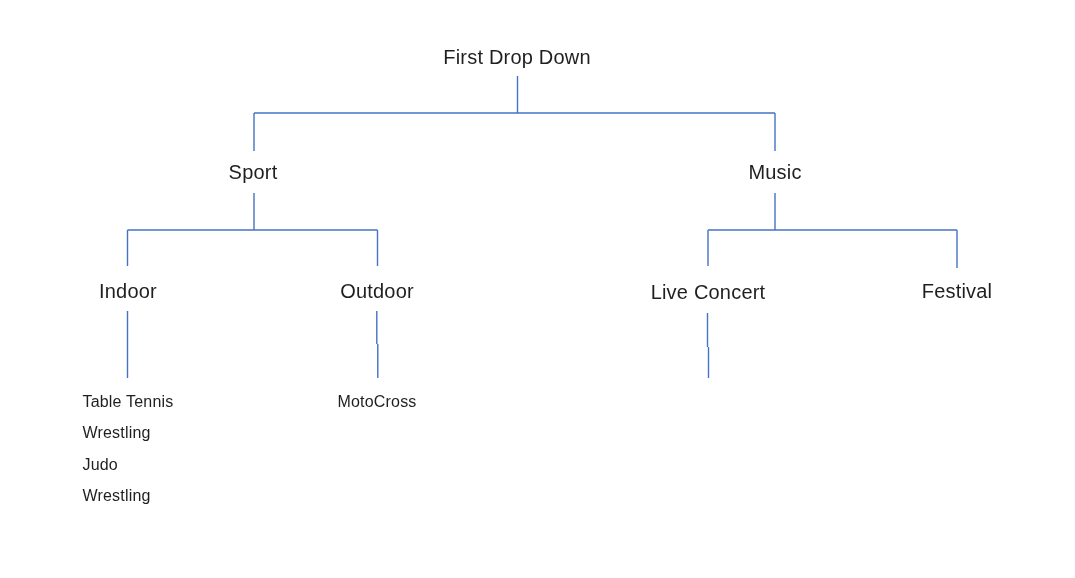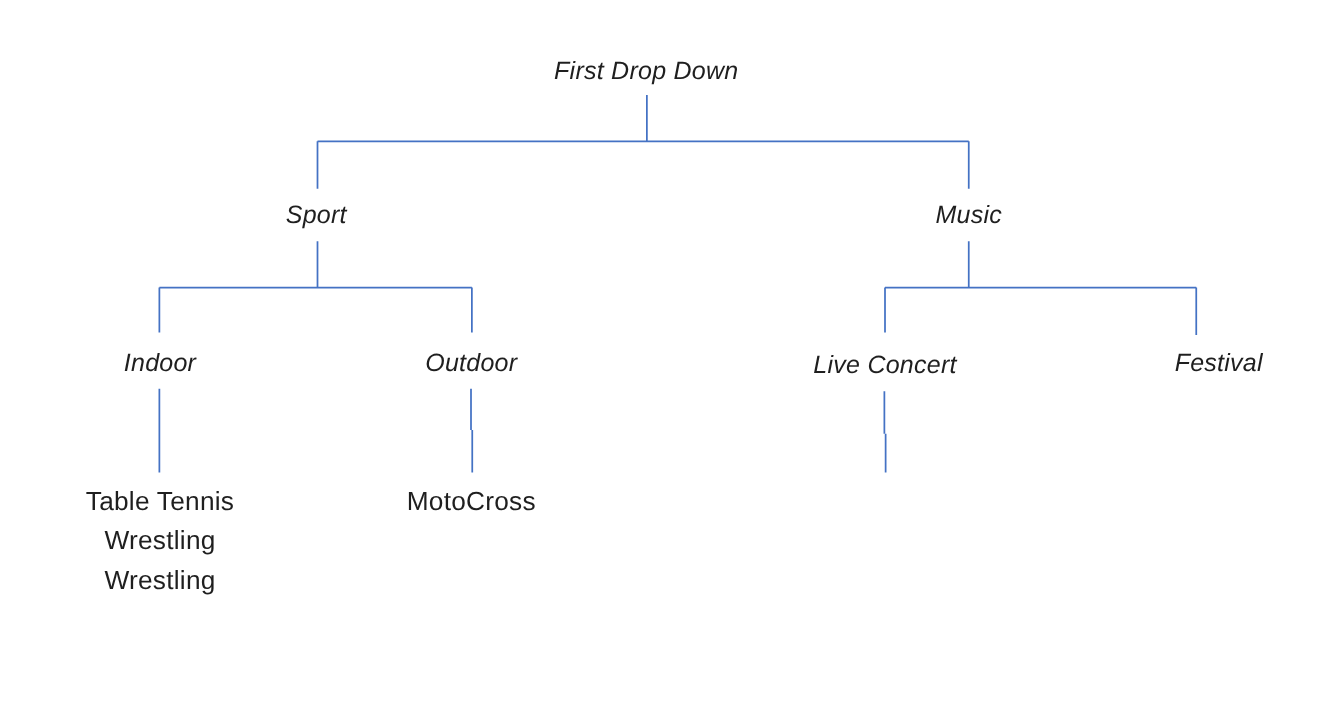--- a/index.html
+++ b/index.html
@@ -28,27 +28,25 @@
     stroke-width: 1.4;
     fill: none;
   }
   .node-label {
     position: absolute;
     transform: translate(-50%, -50%);
     font-size: 20px;
     line-height: 24px;
     white-space: nowrap;
     letter-spacing: 0.2px;
-    font-style: italic;
   }
   .leaf-list {
     position: absolute;
     transform: translateX(-50%);
-    text-align: center;
-    font-size: 21px;
+    font-size: 16px;
     line-height: 31.4px;
     white-space: nowrap;
     letter-spacing: 0.2px;
   }
 </style>
 </head>
 <body>
 
 <div class="canvas">
 
@@ -77,25 +75,26 @@
   </svg>
 
   <div class="node-label" style="left:517px; top:57px;">First Drop Down</div>
 
   <div class="node-label" style="left:253px; top:172px;">Sport</div>
   <div class="node-label" style="left:775px; top:172px;">Music</div>
 
   <div class="node-label" style="left:128px; top:291px;">Indoor</div>
   <div class="node-label" style="left:377px; top:291px;">Outdoor</div>
   <div class="node-label" style="left:708px; top:292px;text-align:right;">Live Concert</div>
-  <div class="node-label" style="left:957px; top:291px;margin-left:18px;">Festival</div>
+  <div class="node-label" style="left:957px; top:291px;">Festival</div>
 
   <div class="leaf-list" style="left:128px; top:386px;">
     <div>Table Tennis</div>
     <div>Wrestling</div>
+    <div>Judo</div>
     <div>Wrestling</div>
   </div>
 
   <div class="leaf-list" style="left:377px; top:386px;">
     <div>MotoCross</div>
   </div>
 
 
 </div>
 

